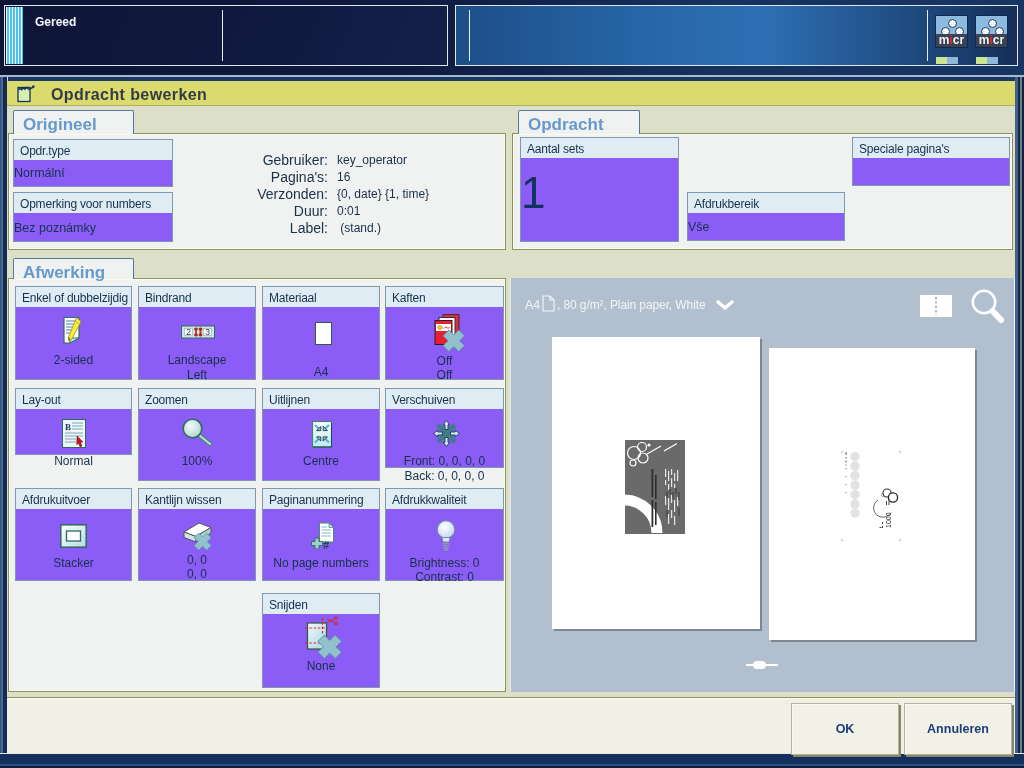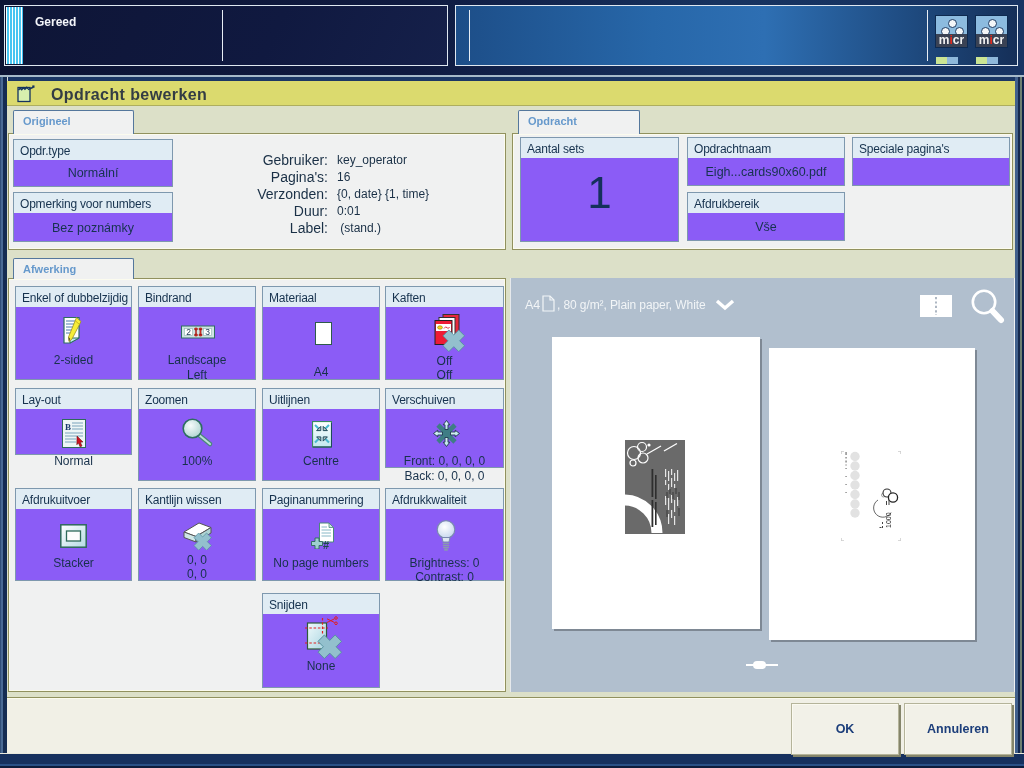--- a/index.html
+++ b/index.html
@@ -41,28 +41,28 @@
 
 #topnavy { position:absolute; left:0; top:77px; width:1024px; height:4px; background:#1b3765; }
 #titlebar { position:absolute; left:7px; top:81px; width:1008px; height:25px; background:#dbda6e;
   border-bottom:1px solid #aeae5e; }
 #titletxt { position:absolute; left:44px; top:5px; font-size:16px; letter-spacing:0.4px; font-weight:bold; color:#333c44; }
 
 
 #content { position:absolute; left:7px; top:107px; width:1008px; height:591px; background:#dce0c8; }
 
 .tab { position:absolute; height:24px; background:#f0f1f1; border:1px solid #54779c; border-bottom:none;
-  border-radius:2px 2px 0 0; color:#6699cc; font-weight:bold; font-size:11px; padding:4px 0 0 9px; z-index:3; }
+  border-radius:2px 2px 0 0; color:#6699cc; font-weight:bold; font-size:17px; padding:4px 0 0 9px; z-index:3; }
 .panel { position:absolute; background:#f0f1f1; border:1px solid #91915e;
   box-shadow:inset 1px 1px 0 #fbfbee, inset -1px -1px 0 #fbfbee; z-index:2; }
 
 .cell { position:absolute; background:#8b5cf6; border:1px solid #7e98ae; z-index:4; color:#16324e; }
 .chead { position:absolute; left:0; top:0; right:0; height:20px; background:#e0ecf4;
   font-size:12px; letter-spacing:-0.2px; padding:4px 0 0 6px; white-space:nowrap; overflow:hidden; }
-.cval { position:absolute; left:0; right:0; text-align:center; font-size:12.5px; }
+.cval { position:absolute; left:0; right:0; text-align:left; font-size:12.5px; }
 .cap { position:absolute; left:0; right:0; text-align:center; font-size:12px; color:#17314b; line-height:15px; }
 .icn { position:absolute; z-index:5; }
 
 
 #preview { position:absolute; left:503px; top:171px; width:505px; height:414px; background:#b1bfce;
   border-left:1px solid #e6e9ec; border-right:1px solid #f0f2f4; z-index:2; }
 .page { position:absolute; background:#ffffff; box-shadow:2px 2px 0 #7e8894; }
 
 
 #footer { position:absolute; left:7px; top:697px; width:1008px; height:56px; background:#f1f0e6;
@@ -167,24 +167,20 @@
     key_operator<br>16<br>{0, date} {1, time}<br>0:01<br>&nbsp;(stand.)
   </div>
 
   <div class="tab" style="left:511px; top:3px; width:122px;">Opdracht</div>
   <div class="panel" style="left:505px; top:26px; width:501px; height:117px;"></div>
 
   <div class="cell" style="left:513px; top:30px; width:159px; height:105px;">
     <div class="chead">Aantal sets</div>
     <div class="cval" style="top:30px; font-size:44px; color:#14305c;">1</div>
   </div>
-  <div class="cell" style="left:680px; top:30px; width:158px; height:49px;">
-    <div class="chead">Opdrachtnaam</div>
-    <div class="cval" style="top:27px; font-size:12.5px;">Eigh...cards90x60.pdf</div>
-  </div>
   <div class="cell" style="left:680px; top:85px; width:158px; height:49px;">
     <div class="chead">Afdrukbereik</div>
     <div class="cval" style="top:27px;">Vše</div>
   </div>
   <div class="cell" style="left:845px; top:30px; width:158px; height:49px;">
     <div class="chead">Speciale pagina's</div>
   </div>
 
   <div class="tab" style="left:6px; top:151px; width:121px; height:21px;">Afwerking</div>
   <div class="panel" style="left:1px; top:171px; width:498px; height:414px;"></div>

